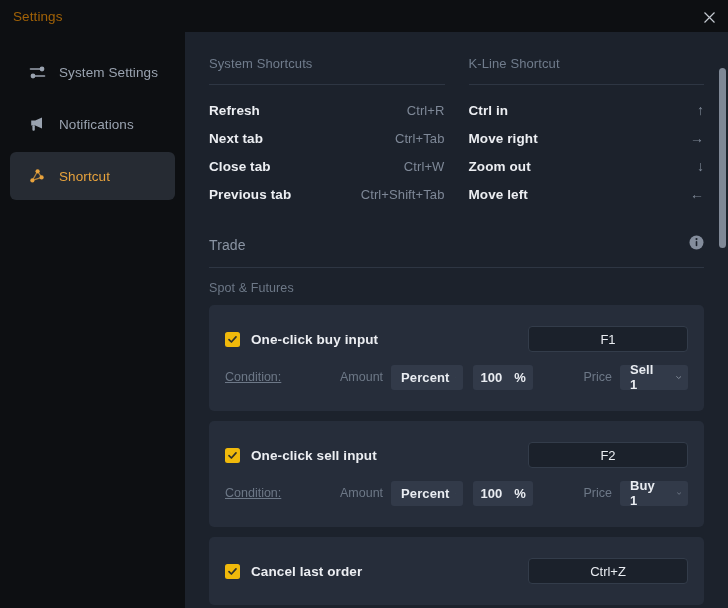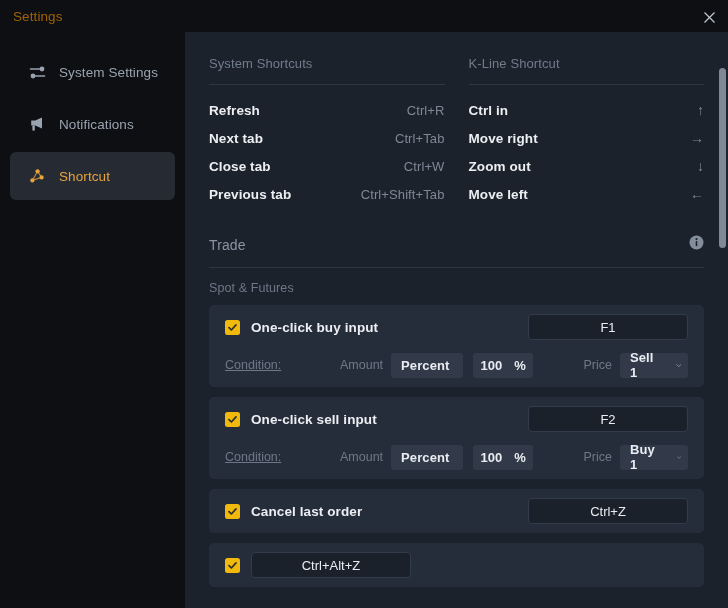--- a/index.html
+++ b/index.html
@@ -166,21 +166,21 @@
     font-size: 12.5px;
     color: #6d7887;
     letter-spacing: 0.1px;
     margin-bottom: 10px;
   }
 
   
   .card {
     background: #262d3a;
     border-radius: 5px;
-    padding: 0 16px;
+    padding: 12px 16px;
     margin-bottom: 10px;
   }
   .card-row {
     display: flex;
     align-items: center;
     height: 44px;
   }
   .card-row.second { height: 38px; padding-bottom: 6px; }
 
   .cbox {

